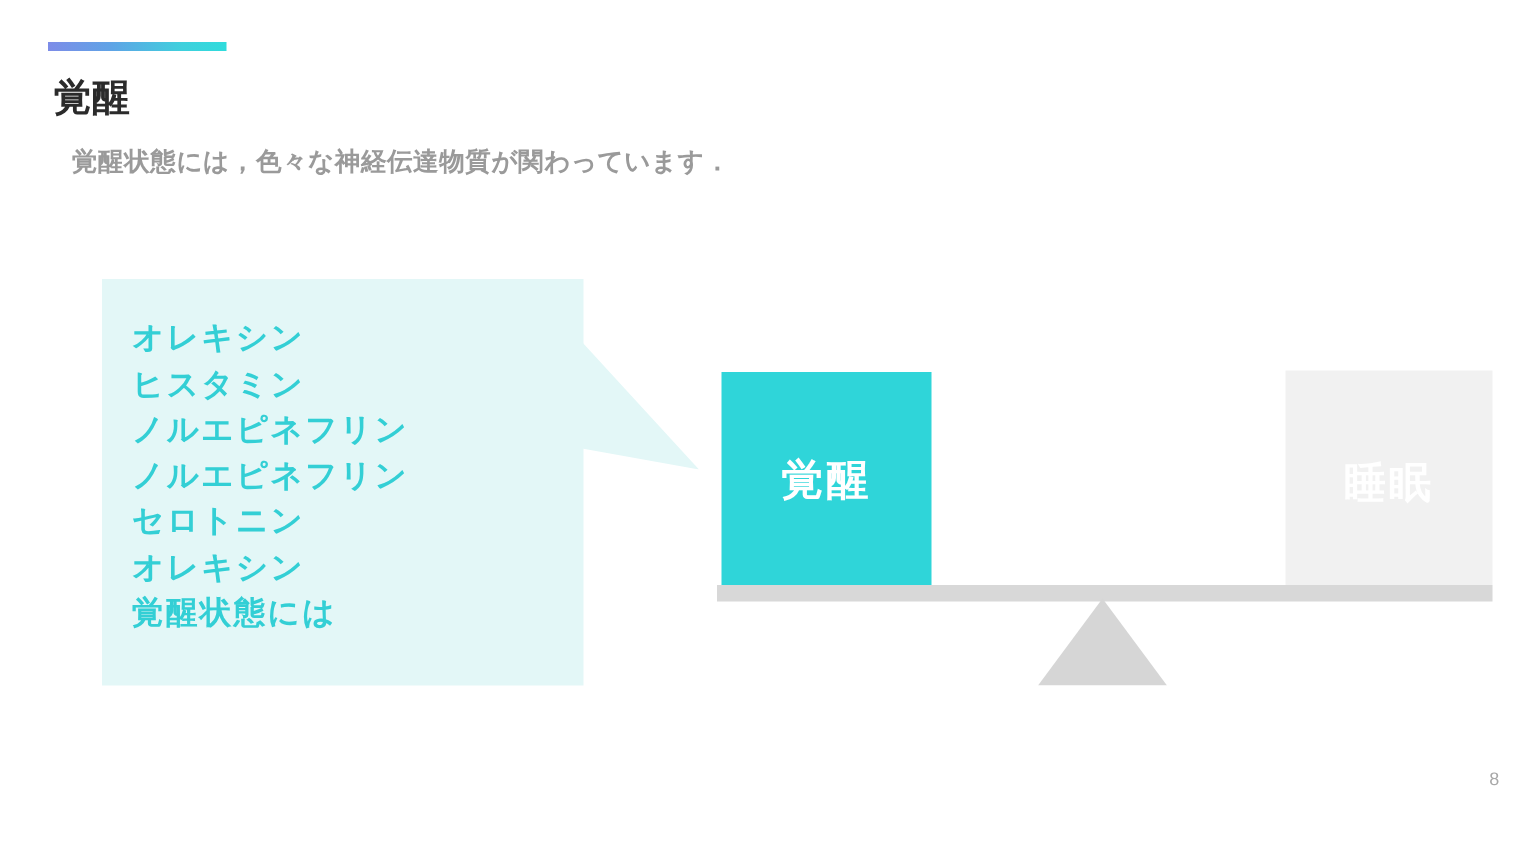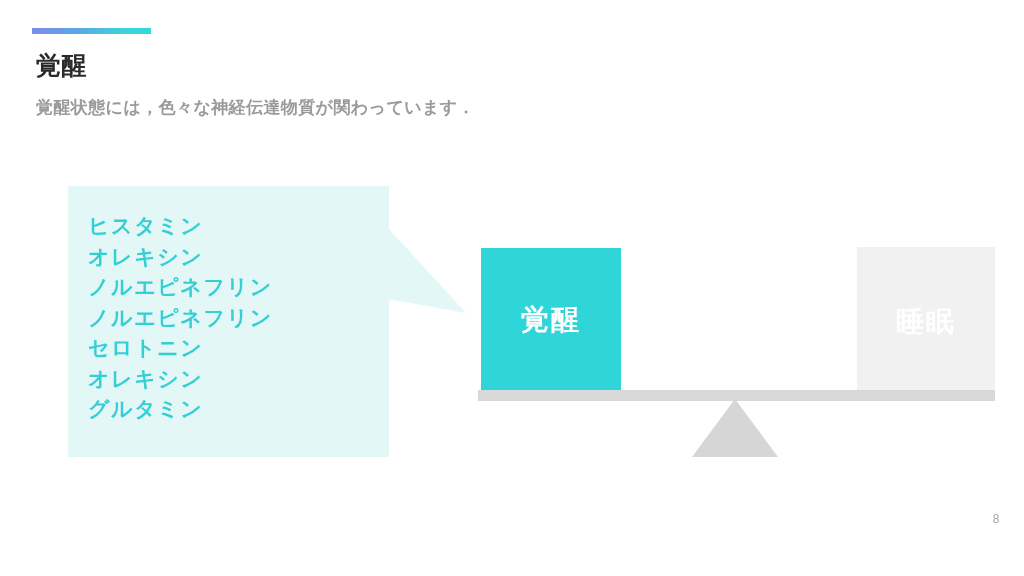--- a/index.html
+++ b/index.html
@@ -32,21 +32,21 @@
     left: 36px;
     top: 50px;
     font-size: 25px;
     font-weight: bold;
     color: #2b2b2b;
     letter-spacing: 0.5px;
     line-height: 1.2;
   }
   .slide-subtitle {
     position: absolute;
-    left: 36px;
+    left: 48px;
     top: 97px;
     font-size: 17px;
     font-weight: bold;
     color: #9a9a9a;
     letter-spacing: 0.4px;
     line-height: 1.3;
     white-space: nowrap;
   }
 
   
@@ -149,27 +149,27 @@
 
   <div class="slide-subtitle">覚醒状態には，色々な神経伝達物質が関わっています．</div>
 
   <div class="callout"></div>
 
   <svg class="callout-tail" viewBox="0 0 78 85">
     <polygon points="0,0 78,85 0,71" fill="#e3f7f7"></polygon>
   </svg>
 
   <ul class="callout-list">
+    <li>オレキシン</li>
     <li>ヒスタミン</li>
-    <li>オレキシン</li>
     <li>ノルエピネフリン</li>
     <li>ノルエピネフリン</li>
     <li>セロトニン</li>
     <li>オレキシン</li>
-    <li>グルタミン</li>
+    <li>覚醒状態には</li>
   </ul>
 
   <div class="pan pan-wake">
     <span class="pan-label">覚醒</span>
   </div>
 
   <div class="pan pan-sleep">
     <span class="pan-label">睡眠</span>
   </div>
 

